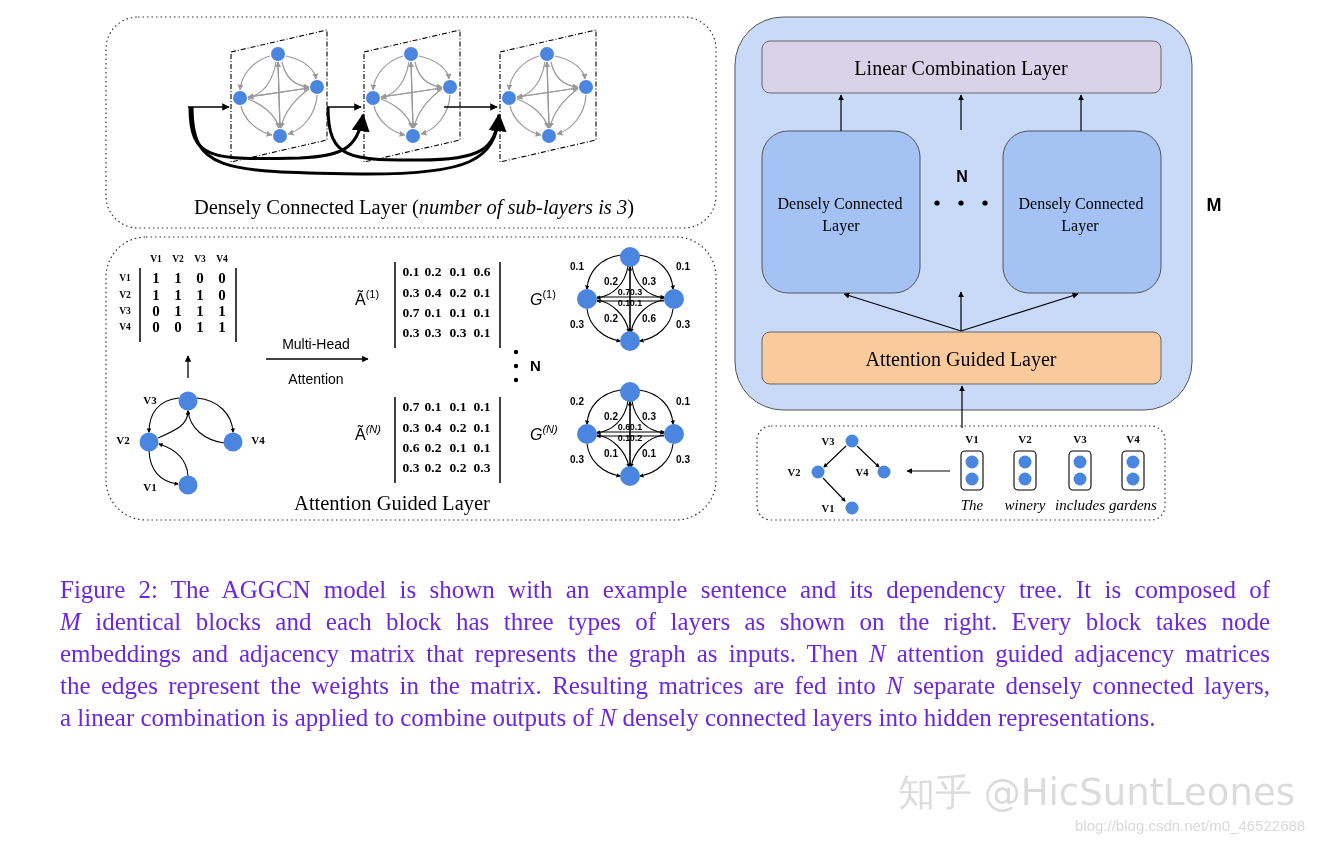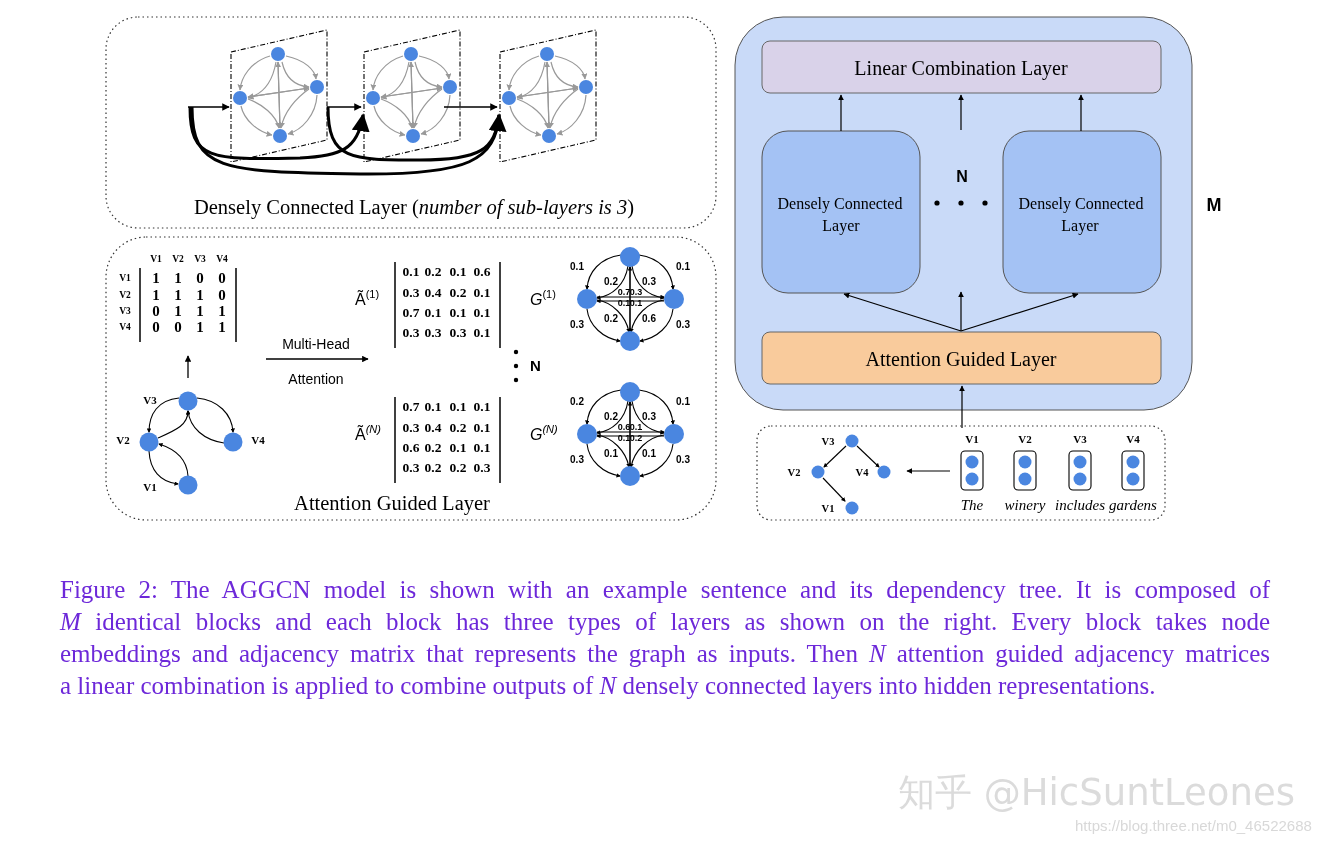--- a/index.html
+++ b/index.html
@@ -360,17 +360,18 @@
           <text x="1133" y="510" text-anchor="middle" font-family="Liberation Serif, serif" font-style="italic" font-size="15">gardens</text>
         </g>
       </g>
   </g>
 </svg>
 
 <div id="caption">
     <span class="line">Figure 2: The AGGCN model is shown with an example sentence and its dependency tree.  It is composed of</span>
     <span class="line"><i>M</i> identical blocks and each block has three types of layers as shown on the right.  Every block takes node</span>
     <span class="line">embeddings and adjacency matrix that represents the graph as inputs. Then <i>N</i> attention guided adjacency matrices</span>
+    <span class="line">the edges represent the weights in the matrix. Resulting matrices are fed into <i>N</i> separate densely connected layers,</span>
     <span class="line last">a linear combination is applied to combine outputs of <i>N</i> densely connected layers into hidden representations.</span>
   </div>
 
 <div id="wm1">知乎 @HicSuntLeones</div>
-<div id="wm2">https://blog.three.net/m0_46522688</div>
+<div id="wm2">blog://blog.csdn.net/m0_46522688</div>
 
 </body></html>

